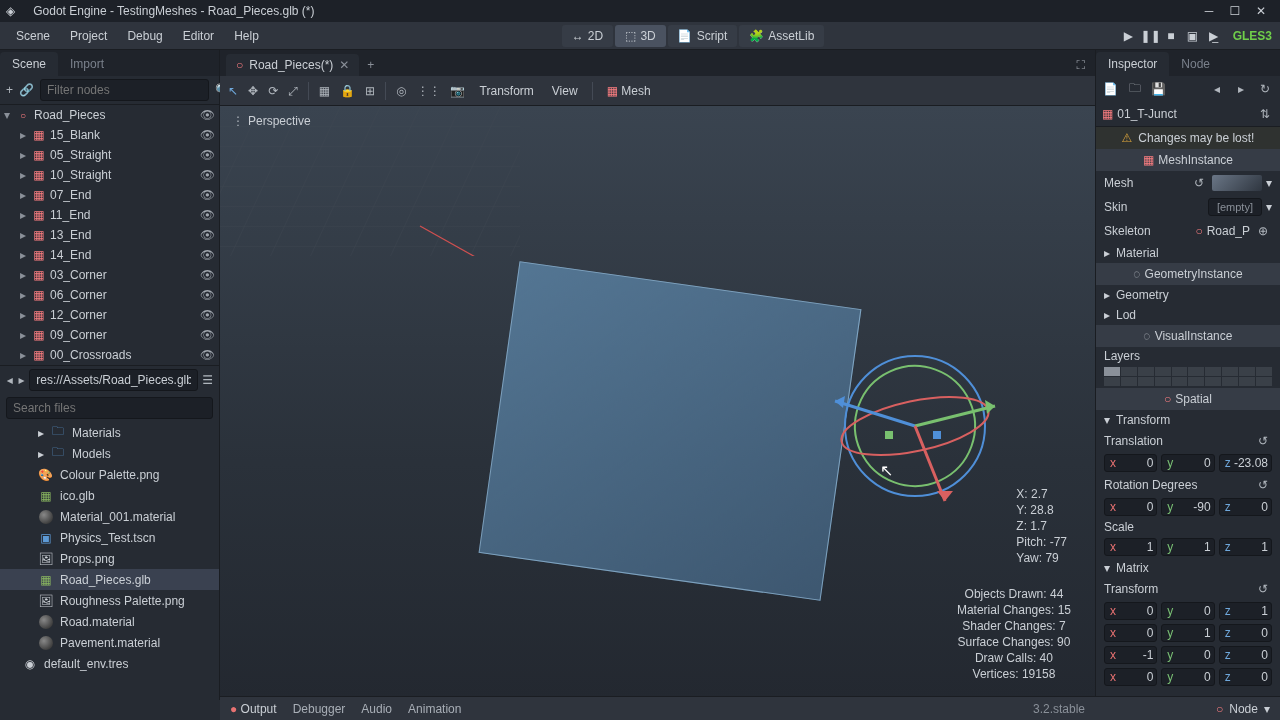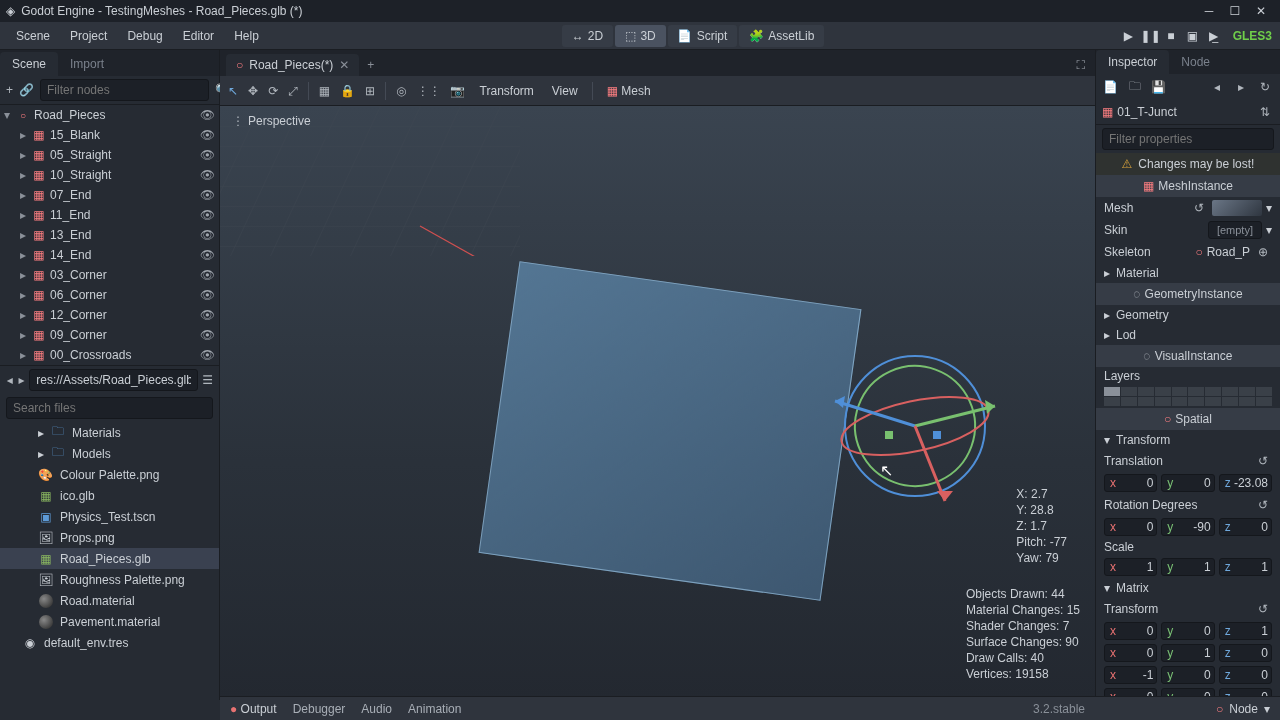--- a/index.html
+++ b/index.html
@@ -64,21 +64,21 @@
 .editor-toolbar .tbtn.active { color:#6fa8dc; }
 .editor-toolbar .dd { cursor:pointer; padding:2px 4px; }
 
 .viewport { flex:1; position:relative; background:linear-gradient(180deg, #3a4450 0%, #2a313a 60%, #232830 100%); overflow:hidden; }
 .viewport .persp-label { position:absolute; top:8px; left:12px; color:#b0b6bd; display:flex; align-items:center; gap:4px; }
 .viewport .grid { position:absolute; inset:0; }
 .viewport .mesh-plane { position:absolute; left:280px; top:180px; width:340px; height:290px; background:linear-gradient(135deg, rgba(110,165,210,0.55), rgba(90,140,185,0.45)); transform:skew(-10deg, 10deg) rotate(-2deg); border:1px solid rgba(160,200,230,0.6); }
 .viewport .gizmo { position:absolute; right:90px; top:230px; width:180px; height:180px; }
 .viewport .cursor { position:absolute; left:660px; top:355px; color:#fff; font-size:16px; pointer-events:none; }
 .viewport .stats { position:absolute; right:28px; top:380px; text-align:left; color:#cfd4da; line-height:16px; }
-.viewport .stats2 { position:absolute; right:15px; top:480px; color:#cfd4da; line-height:16px; }
+.viewport .stats2 { position:absolute; right:24px; top:480px; color:#cfd4da; line-height:16px;text-align:center; }
 
 .right-col { width: 185px; background:#262b33; border-left:1px solid #1a1d22; display:flex; flex-direction:column; overflow:hidden; }
 .insp-toolbar { display:flex; align-items:center; padding:4px 6px; gap:6px; }
 .insp-obj { display:flex; align-items:center; padding:3px 6px; gap:4px; border-bottom:1px solid #1a1d22; }
 .insp-filter { padding:3px 6px; display:flex; }
 .insp-filter input { flex:1; background:#1c2027; border:1px solid #14171c; color:#cacfd5; padding:3px 6px; border-radius:3px; }
 .warning-row { background:#2f3230; padding:4px 8px; display:flex; align-items:center; gap:6px; justify-content:center; }
 .warn-icon { color:#e0a83c; }
 .class-header { background:#363c46; text-align:center; padding:4px; display:flex; align-items:center; justify-content:center; gap:4px; }
 .prop-row { display:flex; align-items:center; padding:3px 8px; min-height:22px; gap:4px; }
@@ -103,21 +103,21 @@
 .bottom-bar .version { margin-left:auto; color:#8a9099; }
 
 .right-bottom { position:absolute; right:0; bottom:0; width:185px; height:24px; background:#2f343d; display:flex; align-items:center; justify-content:flex-end; padding:0 10px; gap:6px; border-top:1px solid #1a1d22; }
 .right-bottom .spatial-icon { color:#fc7e81; }
 </style>
 </head>
 <body>
 
 <div class="titlebar">
   <span>◈</span>
-  <span style="margin-left:6px">Godot Engine - TestingMeshes - Road_Pieces.glb (*)</span>
+  <span style="margin-left:18px">Godot Engine - TestingMeshes - Road_Pieces.glb (*)</span>
   <div class="spacer"></div>
   <span class="win-btn">─</span>
   <span class="win-btn">☐</span>
   <span class="win-btn">✕</span>
 </div>
 
 <div class="menubar">
   <span class="m-item">Scene</span>
   <span class="m-item">Project</span>
   <span class="m-item">Debug</span>
@@ -256,20 +256,26 @@
             <span class="fi folder-icon">🗀</span>
             <span>Models</span>
           </div>
         <div class="fs-row indent2">
             <span class="fi">🎨</span>
             <span>Colour Palette.png</span>
           </div>
         <div class="fs-row indent2">
             <span class="fi file-icon-g">▦</span>
             <span>ico.glb</span>
+          </div>
+        <div class="fs-row indent2">
+            <span class="fi">
+              <span class="mat-sphere"></span>
+            </span>
+            <span>Material_001.material</span>
           </div>
         <div class="fs-row indent2">
             <span class="fi file-icon-b">▣</span>
             <span>Physics_Test.tscn</span>
           </div>
         <div class="fs-row indent2">
             <span class="fi">🖼</span>
             <span>Props.png</span>
           </div>
         <div class="fs-row indent2 selected">
@@ -385,23 +391,20 @@
       <span style="flex:1"></span>
       <span class="icon-btn">◂</span>
       <span class="icon-btn">▸</span>
       <span class="icon-btn">↻</span>
     </div>
     <div class="insp-obj">
       <span style="color:#fc7e81">▦</span>
       <span>01_T-Junct</span>
       <span style="margin-left:auto" class="icon-btn">⇅</span>
     </div>
-    <div class="insp-filter">
-        <input placeholder="Filter properties" style="">
-      </div>
     <div class="warning-row">
         <span class="warn-icon">⚠</span>
         <span>Changes may be lost!</span>
       </div>
     <div class="class-header">
         <span style="color:#fc7e81">▦</span> 
         <span>MeshInstance</span>
       </div>
 
     <div class="prop-row">

